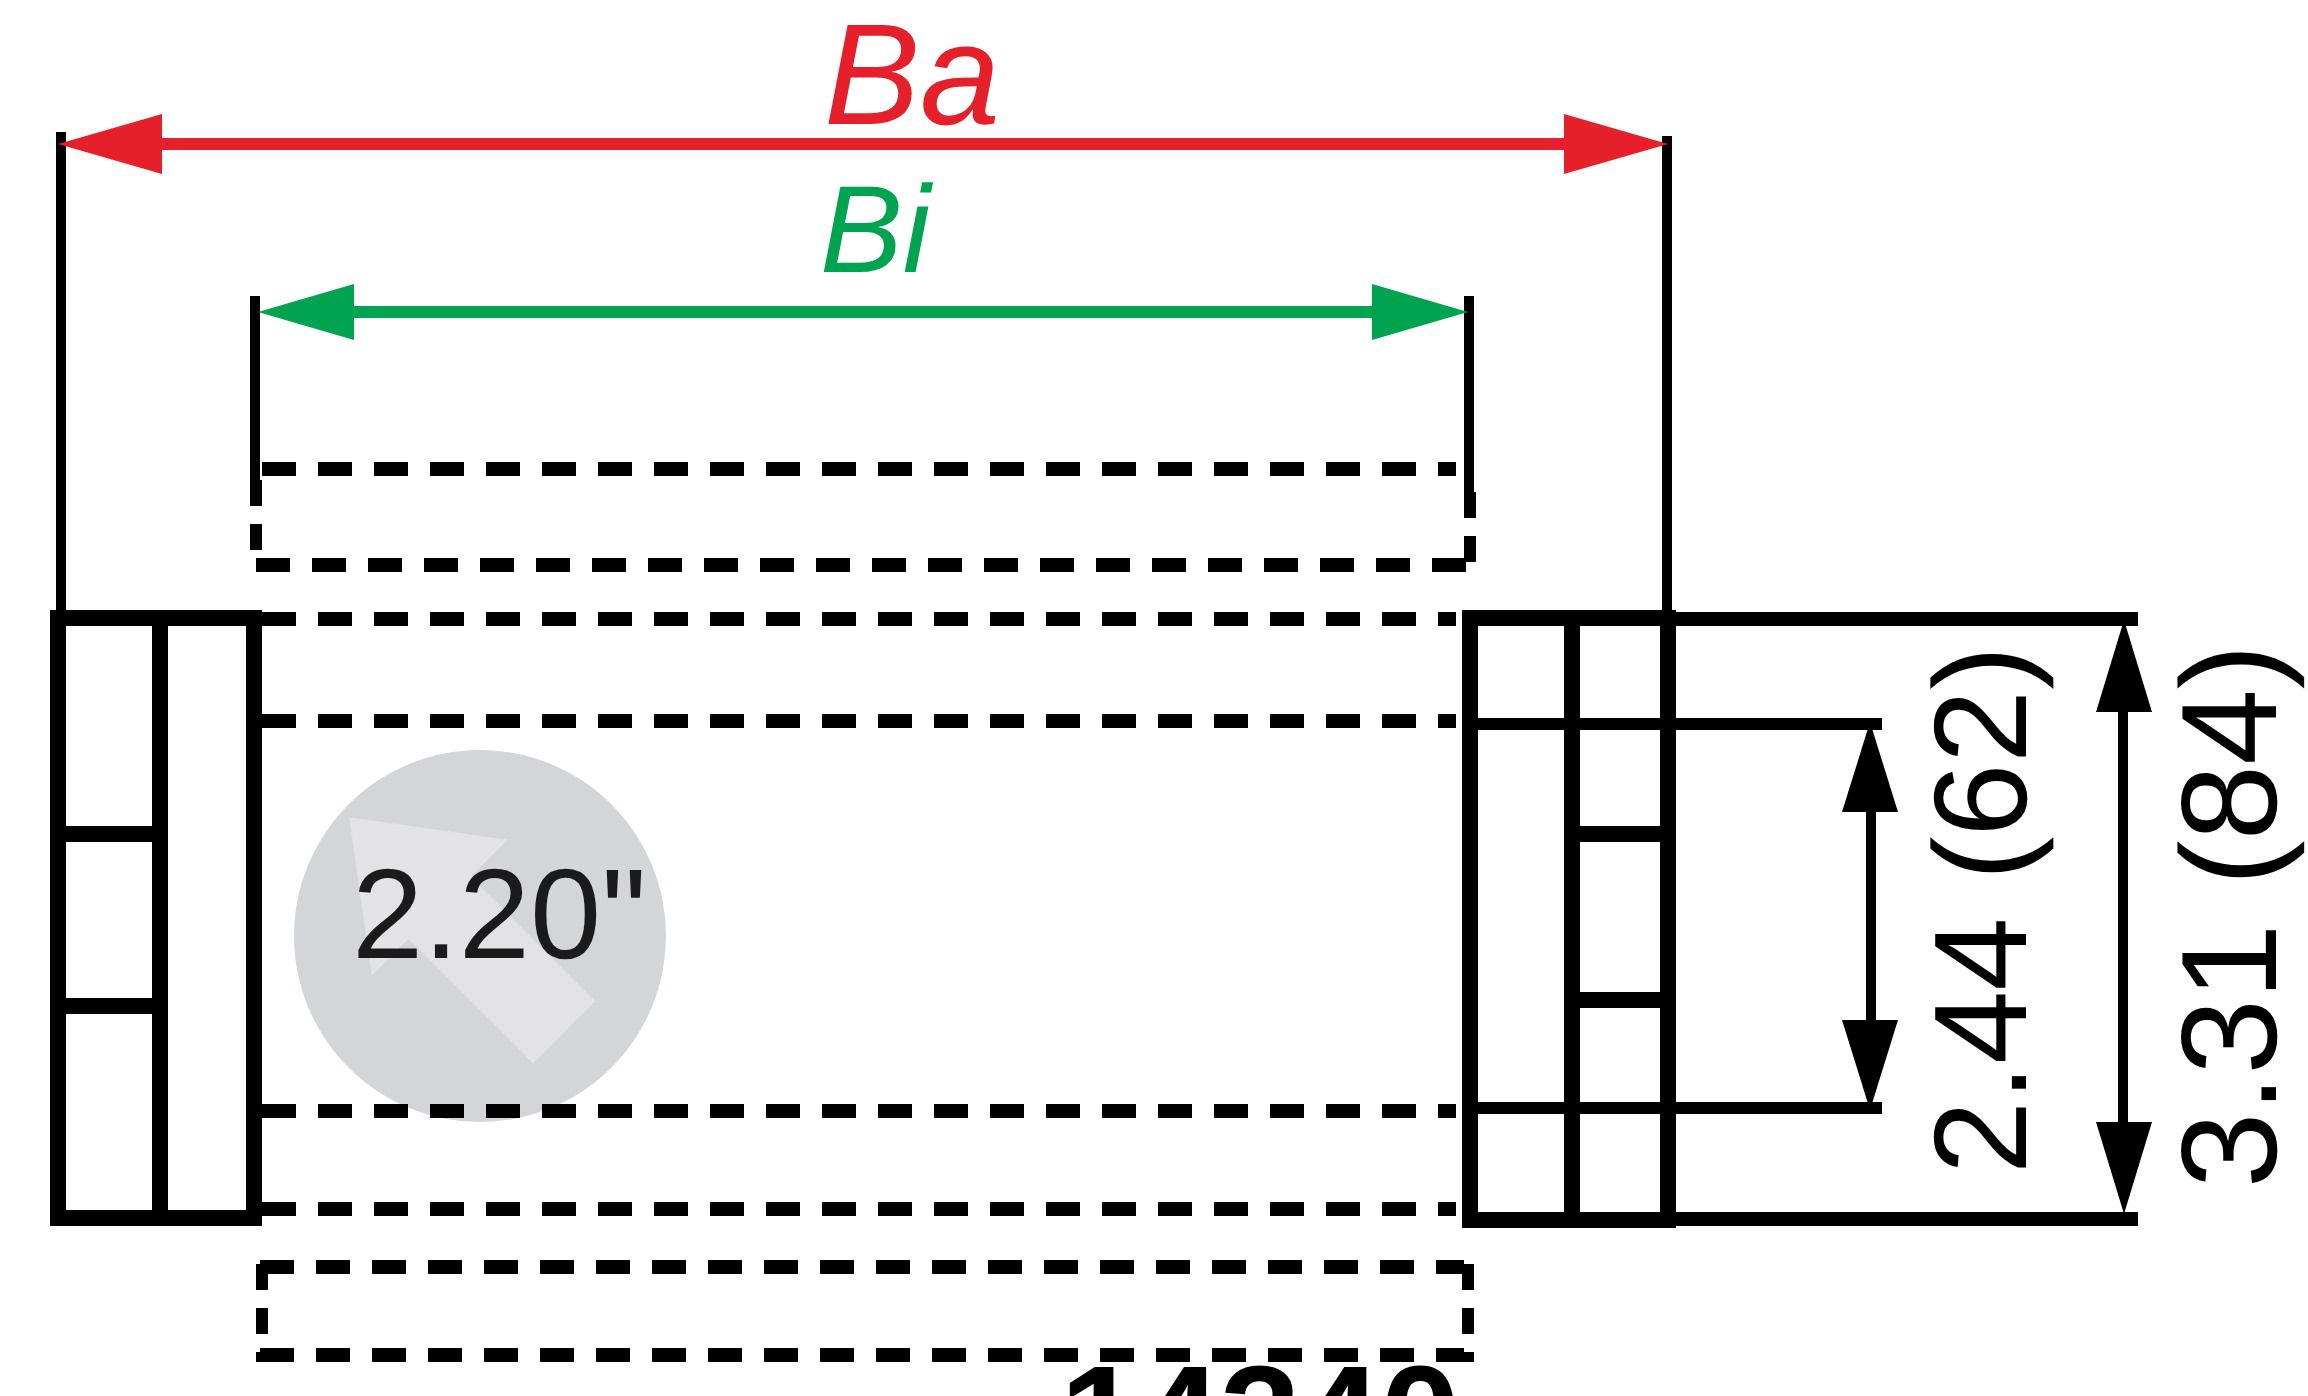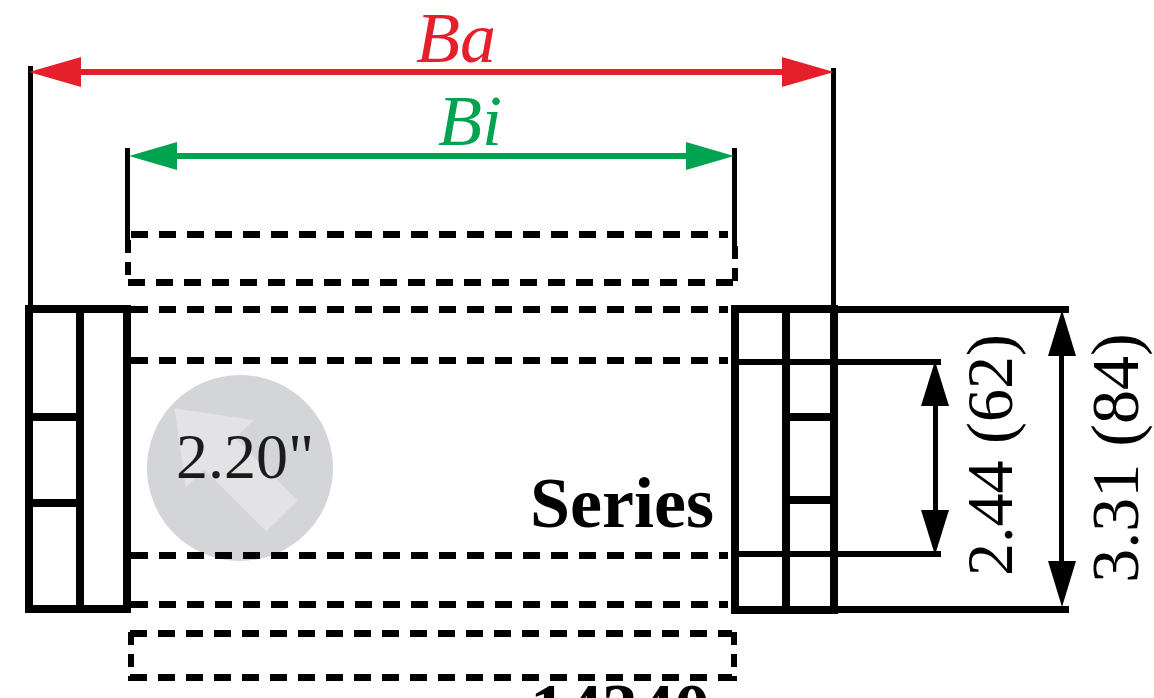--- a/index.html
+++ b/index.html
@@ -1,18 +1,18 @@
 <!DOCTYPE html>
 <html style="--ba-arrow: #E5202A; --bi-arrow: #00A350; --stroke: #000000; --watermark-fill: #D4D5D8; --watermark-arrow: #E3E3E6; --watermark-text: #1B1B1B;"><head>
 <meta charset="utf-8">
 <style>
   html,body { margin:0; padding:0; background:#ffffff; }
   #canvas {
     position:relative; width:1154px; height:698px; background:#ffffff;
-    overflow:hidden; font-family:Liberation Serif, serif;
+    overflow:hidden; font-family:Liberation Sans, sans-serif;
   }
   #canvas * { position:absolute; box-sizing:border-box; }
 
   
   .sline { background:var(--stroke,#000); }
 
   
   .dash-h { height:7px;
     background:repeating-linear-gradient(to right,
       var(--stroke,#000) 0 17px, transparent 17px 28px); }
@@ -88,22 +88,22 @@
   .a331-shaft { left:1059px; top:350px; width:5px; height:216px; }
   .a331-up   { left:1048px; top:310px; border-left:14px solid transparent;
                border-right:14px solid transparent; border-bottom:46px solid currentColor; }
   .a331-down { left:1048px; top:561px; border-left:14px solid transparent;
                border-right:14px solid transparent; border-top:46px solid currentColor; }
 
   
   .lbl-ba { left:396px; top:2px;  width:120px; text-align:center;
             font-size:72px; font-style:italic; line-height:1;
             color:var(--ba-arrow,#e5202a); }
-  .lbl-bi { left:420px; top:85px; width:100px; text-align:center;
-            font-size:72px; font-style:italic; line-height:1;
+  .lbl-bi { left:410px; top:85px; width:100px; text-align:left;
+            font-size:62px; font-style:italic; line-height:1;
             color:var(--bi-arrow,#00a350); }
 
   .series { left:392px; top:349px; width:276px; text-align:center;
             font-size:72px; font-weight:bold; line-height:103px;
             color:var(--stroke,#000); white-space:pre-line; }
 
   .dim-lbl { width:300px; height:80px; line-height:80px; text-align:center;
              transform:rotate(-90deg); color:var(--stroke,#000); white-space:nowrap; }
   .dim-244 { left:840px; top:415px; font-size:66px; }
   .dim-331 { left:965px; top:418px; font-size:68px; }
@@ -194,17 +194,17 @@
   <div class="arrow-blk">
     <div class="shaft a331-shaft"></div>
     <div class="tri a331-up"></div>
     <div class="tri a331-down"></div>
   </div>
   <div class="dim-lbl dim-331">3.31 (84)</div>
 
   <div class="wm-text wm-1">2.20"</div>
 
   <div class="series">
-    <span>Series</span><br>
+    <br>
     <span>14340</span>
   </div>
 
 </div>
 
 </body></html>

